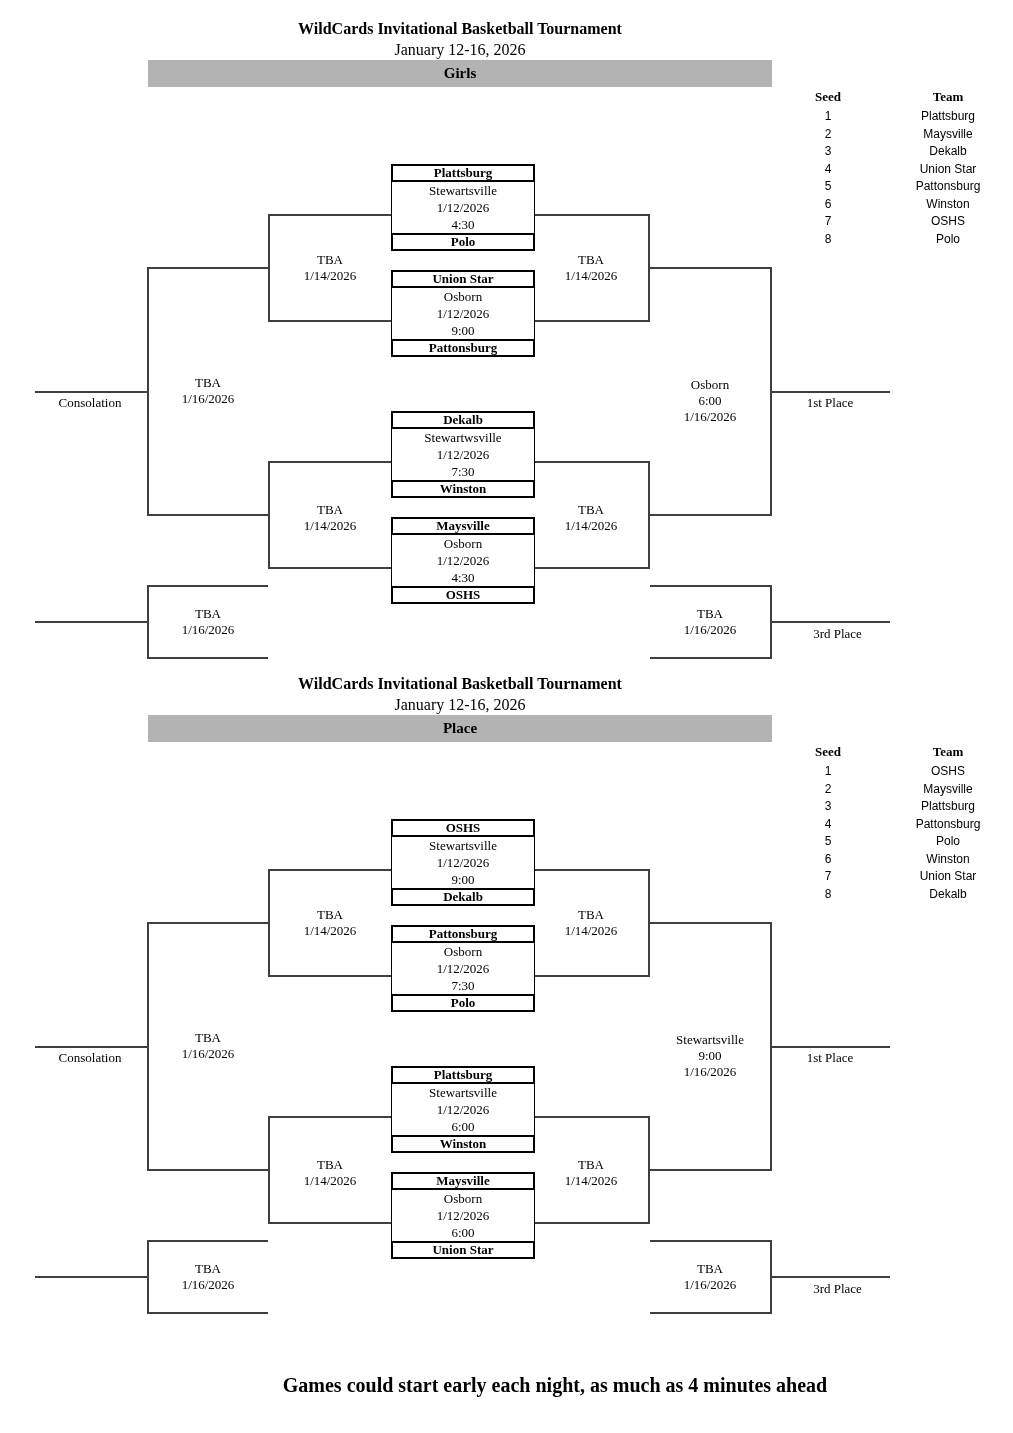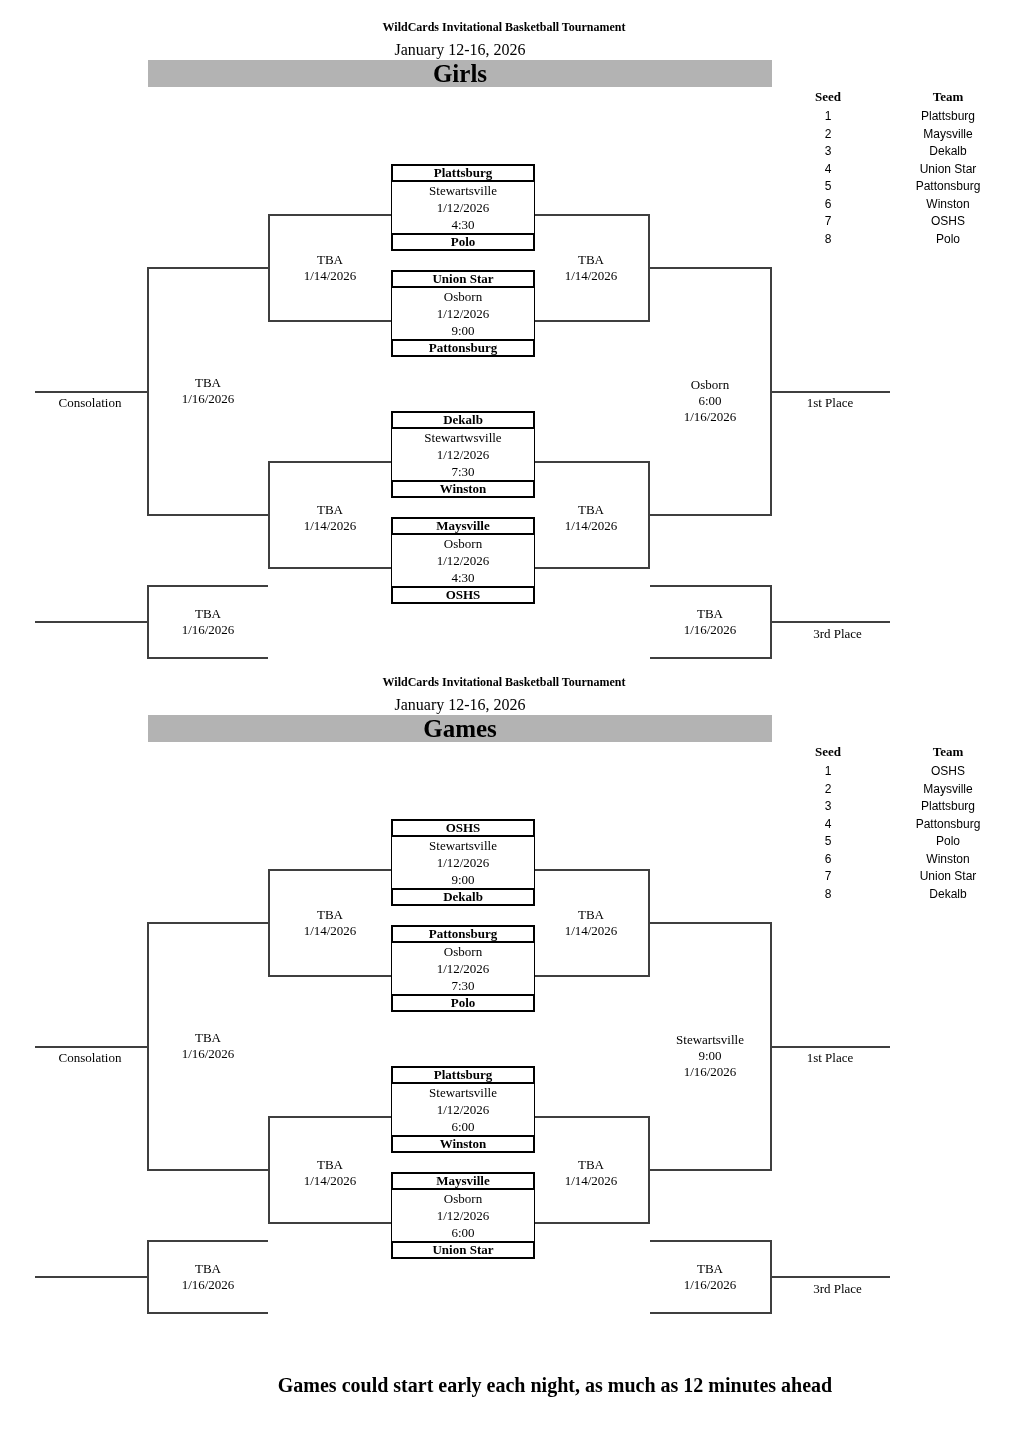--- a/index.html
+++ b/index.html
@@ -1,24 +1,24 @@
 <!DOCTYPE html>
 <html><head>
 <meta charset="utf-8">
 <style>
   html,body{margin:0;padding:0;background:#fff;}
   #page{position:relative;width:1013px;height:1433px;background:#fff;overflow:hidden;
         font-family:"Liberation Serif",serif;color:#000;}
   .sec{position:absolute;left:0;width:1013px;height:660px;}
   .abs{position:absolute;}
   .ctr{text-align:center;}
-  .title{font-weight:bold;font-size:12px;padding-left:44px;}
+  .title{font-weight:bold;font-size:16px;}
   .subtitle{font-size:16px;}
   .band{background:#b3b3b3;}
-  .division{font-size:25px;font-weight:bold;line-height:27px;}
+  .division{font-size:15px;font-weight:bold;line-height:27px;}
   .ln{position:absolute;display:block;background:#3f3f3f;}
   .game{position:absolute;left:391px;width:144px;box-sizing:border-box;}
   .tbar{box-sizing:border-box;border:2px solid #000;height:18px;font-weight:bold;
         font-size:13px;text-align:center;line-height:14px;background:#fff;}
   .gmid{box-sizing:border-box;border-left:1px solid #000;border-right:1px solid #000;
         height:51px;font-size:13px;text-align:center;background:#fff;}
   .gmid div{height:17px;line-height:17px;}
   .lbl{position:absolute;font-size:13px;text-align:center;line-height:16px;}
   .seedtbl{position:absolute;left:783px;width:240px;}
   .sthead{display:flex;height:20px;line-height:18px;font-weight:bold;font-size:13px;}
@@ -186,21 +186,21 @@
       <div>TBA</div>
       <div>1/16/2026</div>
     </div>
     <div class="lbl" style="left:775px;top:626px;width:125px">3rd Place</div>
   </div>
 
   <div class="sec" style="top:655px">
     <div class="abs ctr title" style="top:20px;left:0;width:920px">WildCards Invitational Basketball Tournament</div>
     <div class="abs ctr subtitle" style="top:41px;left:0;width:920px">January 12-16, 2026</div>
     <div class="abs band ctr" style="left:148px;top:60px;width:624px;height:27px">
-      <div class="division">Games</div>
+      <div class="division">Place</div>
     </div>
 
     <div class="seedtbl" style="top:88px">
       <div class="sthead">
         <div class="stc1">Seed</div>
         <div class="stc2">Team</div>
       </div>
       <div class="strow">
           <div class="stc1">1</div>
           <div class="stc2">OSHS</div>
@@ -337,14 +337,14 @@
       <div>TBA</div>
       <div>1/16/2026</div>
     </div>
     <div class="lbl" style="left:650px;top:606px;width:120px">
       <div>TBA</div>
       <div>1/16/2026</div>
     </div>
     <div class="lbl" style="left:775px;top:626px;width:125px">3rd Place</div>
   </div>
 
-  <div class="footer">Games could start early each night, as much as 12 minutes ahead</div>
+  <div class="footer">Games could start early each night, as much as 4 minutes ahead</div>
 </div>
 
 </body></html>

